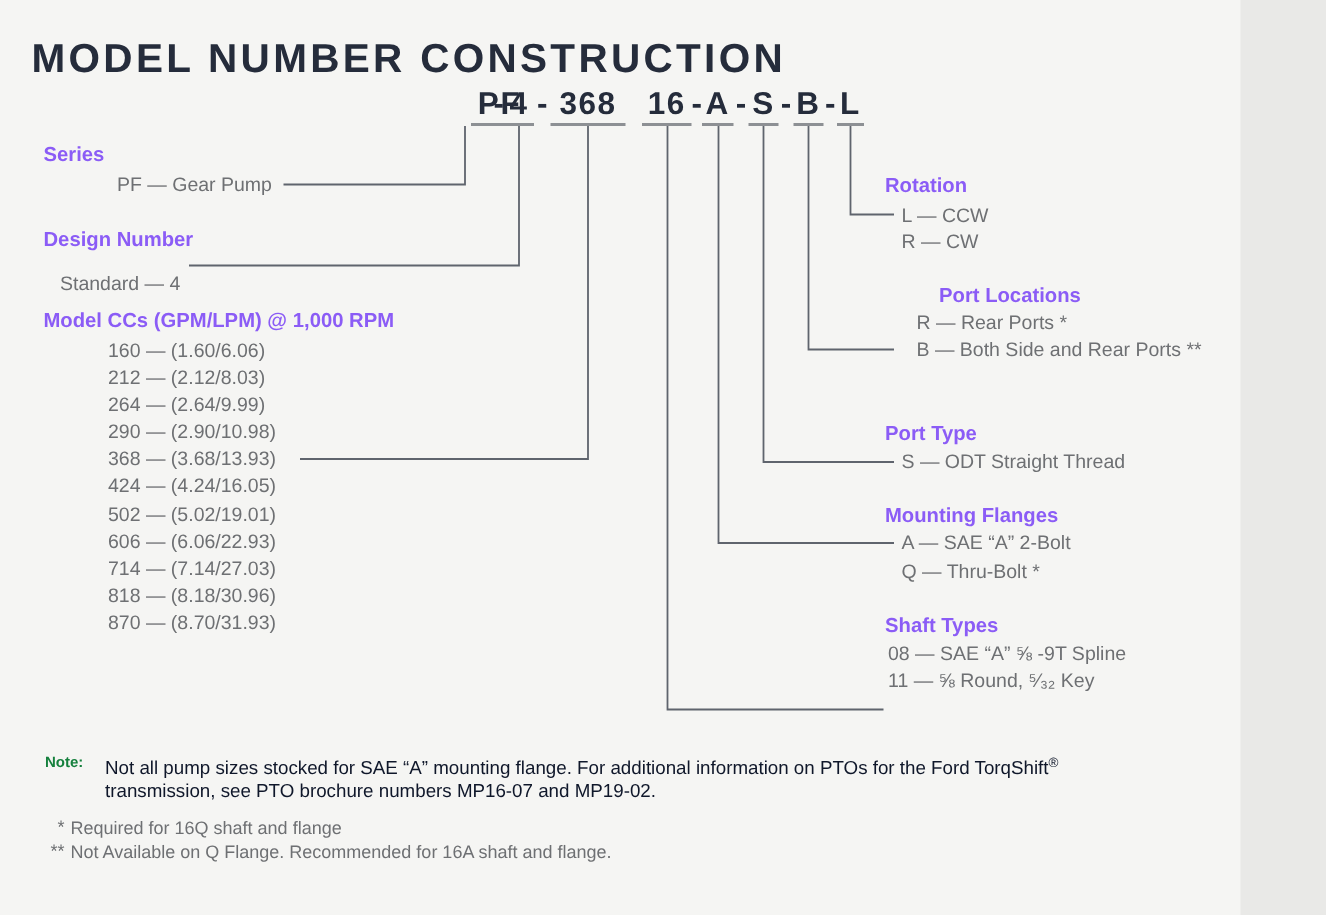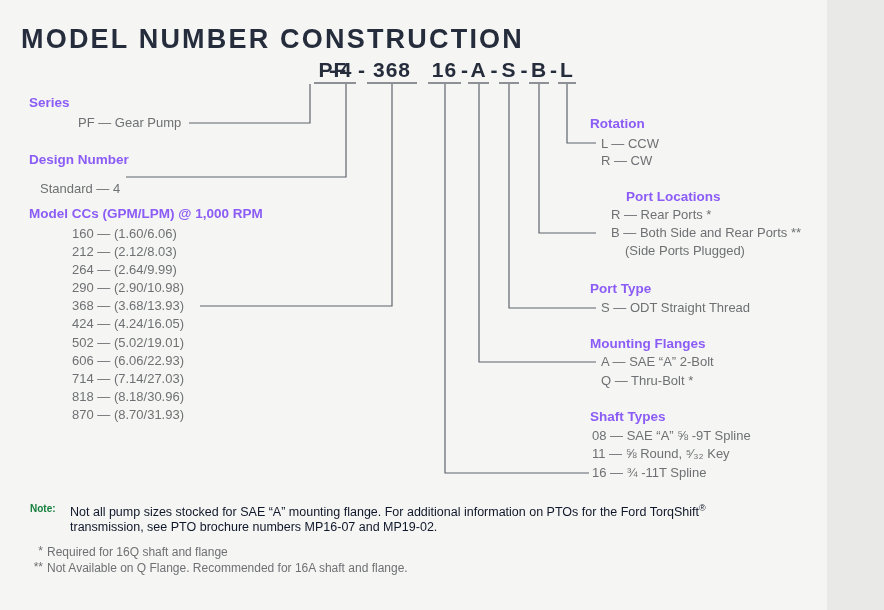--- a/index.html
+++ b/index.html
@@ -135,21 +135,20 @@
       <div>L — CCW</div>
       <div>R — CW</div>
     </div>
   </div>
 
   <div>
     <h2 class="heading" style="left:590px;top:189px;padding-left:36px;">Port Locations</h2>
     <div class="items" style="left:601px;top:206px;line-height:18.2px;margin-left:10px;">
       <div>R — Rear Ports *</div>
       <div>B — Both Side and Rear Ports **</div>
-      <div class="indent">(Side Ports Plugged)</div>
     </div>
   </div>
 
   <div>
     <h2 class="heading" style="left:590px;top:281px;">Port Type</h2>
     <div class="items" style="left:601px;top:299px;line-height:18px;text-align:right;">
       <div>S — ODT Straight Thread</div>
     </div>
   </div>
 
@@ -159,21 +158,20 @@
       <div>A — SAE “A” 2-Bolt</div>
       <div>Q — Thru-Bolt *</div>
     </div>
   </div>
 
   <div>
     <h2 class="heading" style="left:590px;top:409px;">Shaft Types</h2>
     <div class="items" style="left:592px;top:427px;line-height:18.4px;">
       <div>08 — SAE “A” ⅝ -9T Spline</div>
       <div>11 — ⅝ Round, ⁵⁄₃₂ Key</div>
-      <div>16 — ¾ -11T Spline</div>
     </div>
   </div>
 
   <div>
     <span class="note-label">Note:</span>
     <span class="note-line" style="top:503px;"><span>Not all pump sizes stocked for SAE “A” mounting flange. For additional information on PTOs for the Ford TorqShift</span><sup>®</sup></span>
     <span class="note-line" style="top:520px;">transmission, see PTO brochure numbers MP16-07 and MP19-02.</span>
   </div>
 
   <div>

